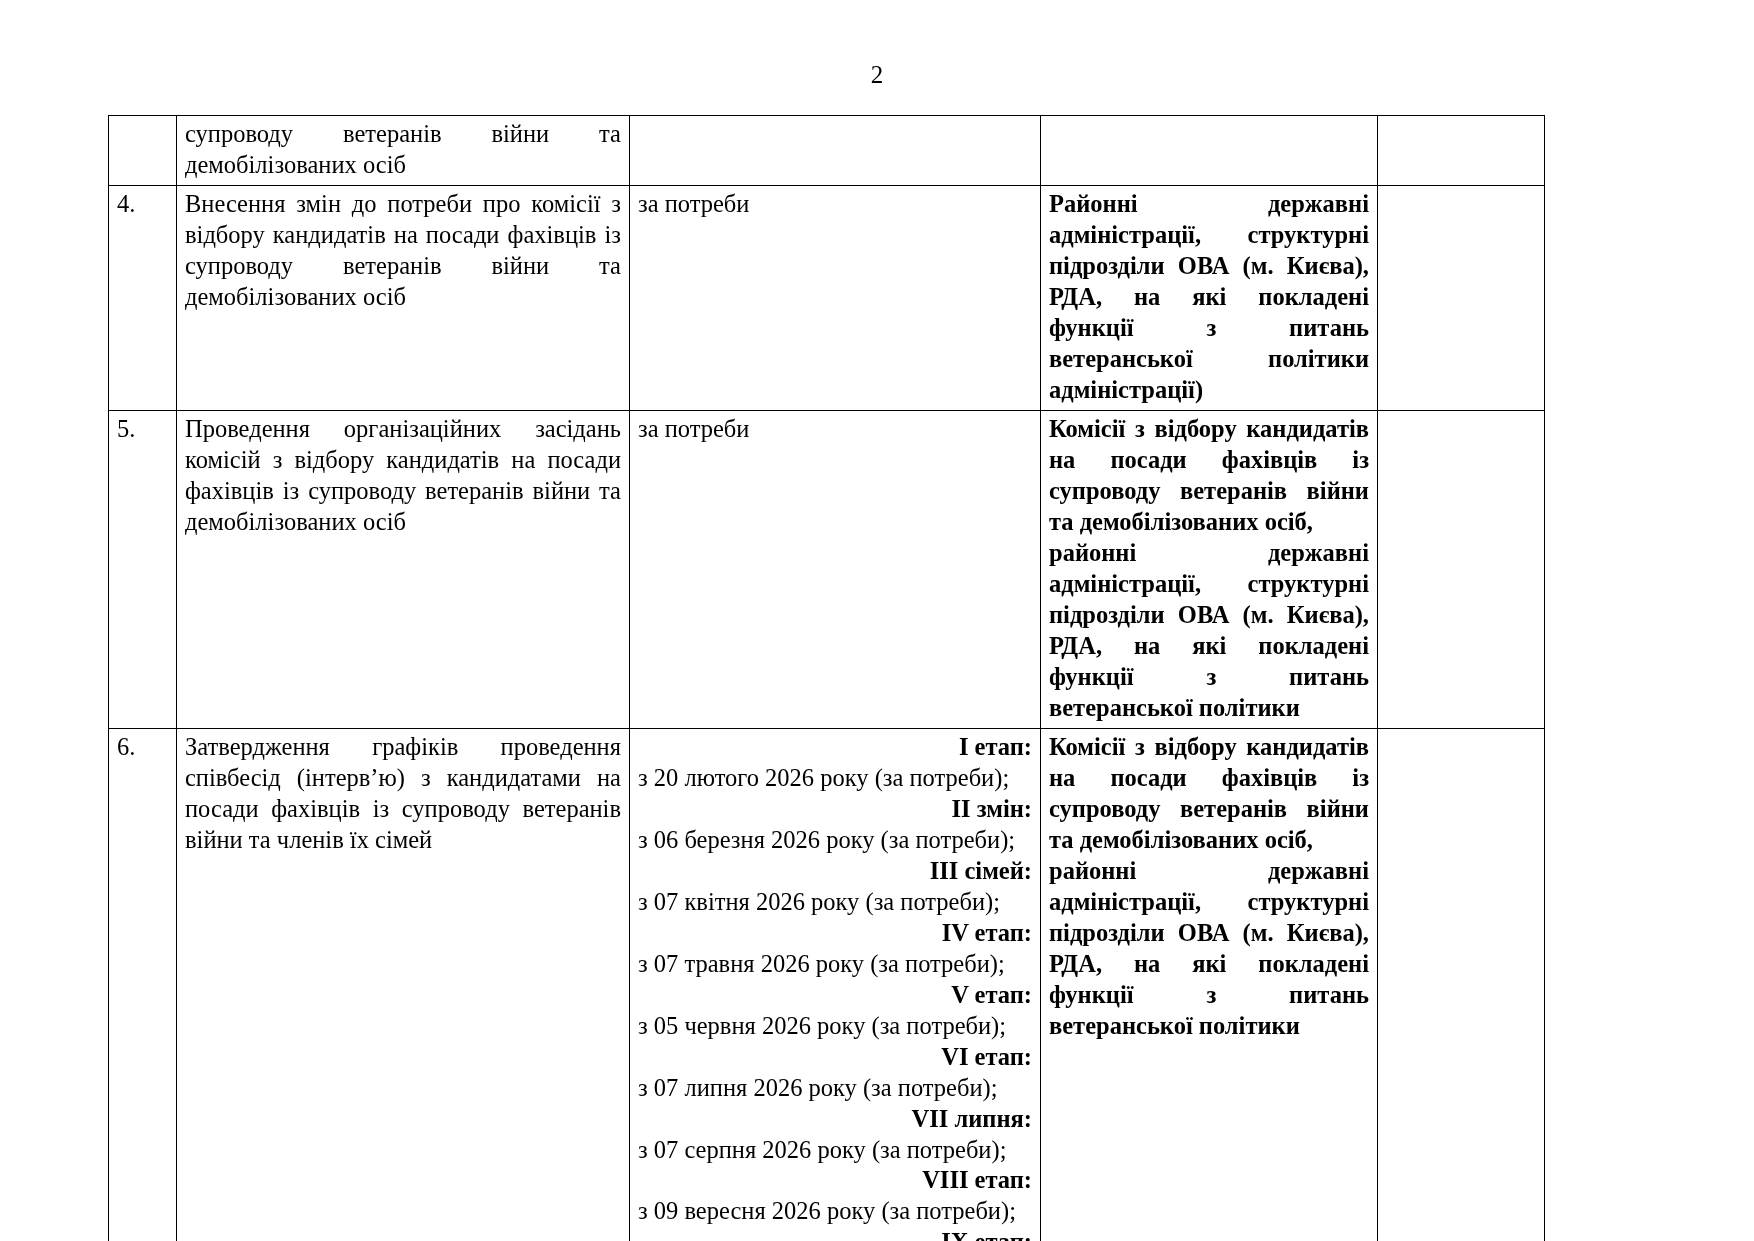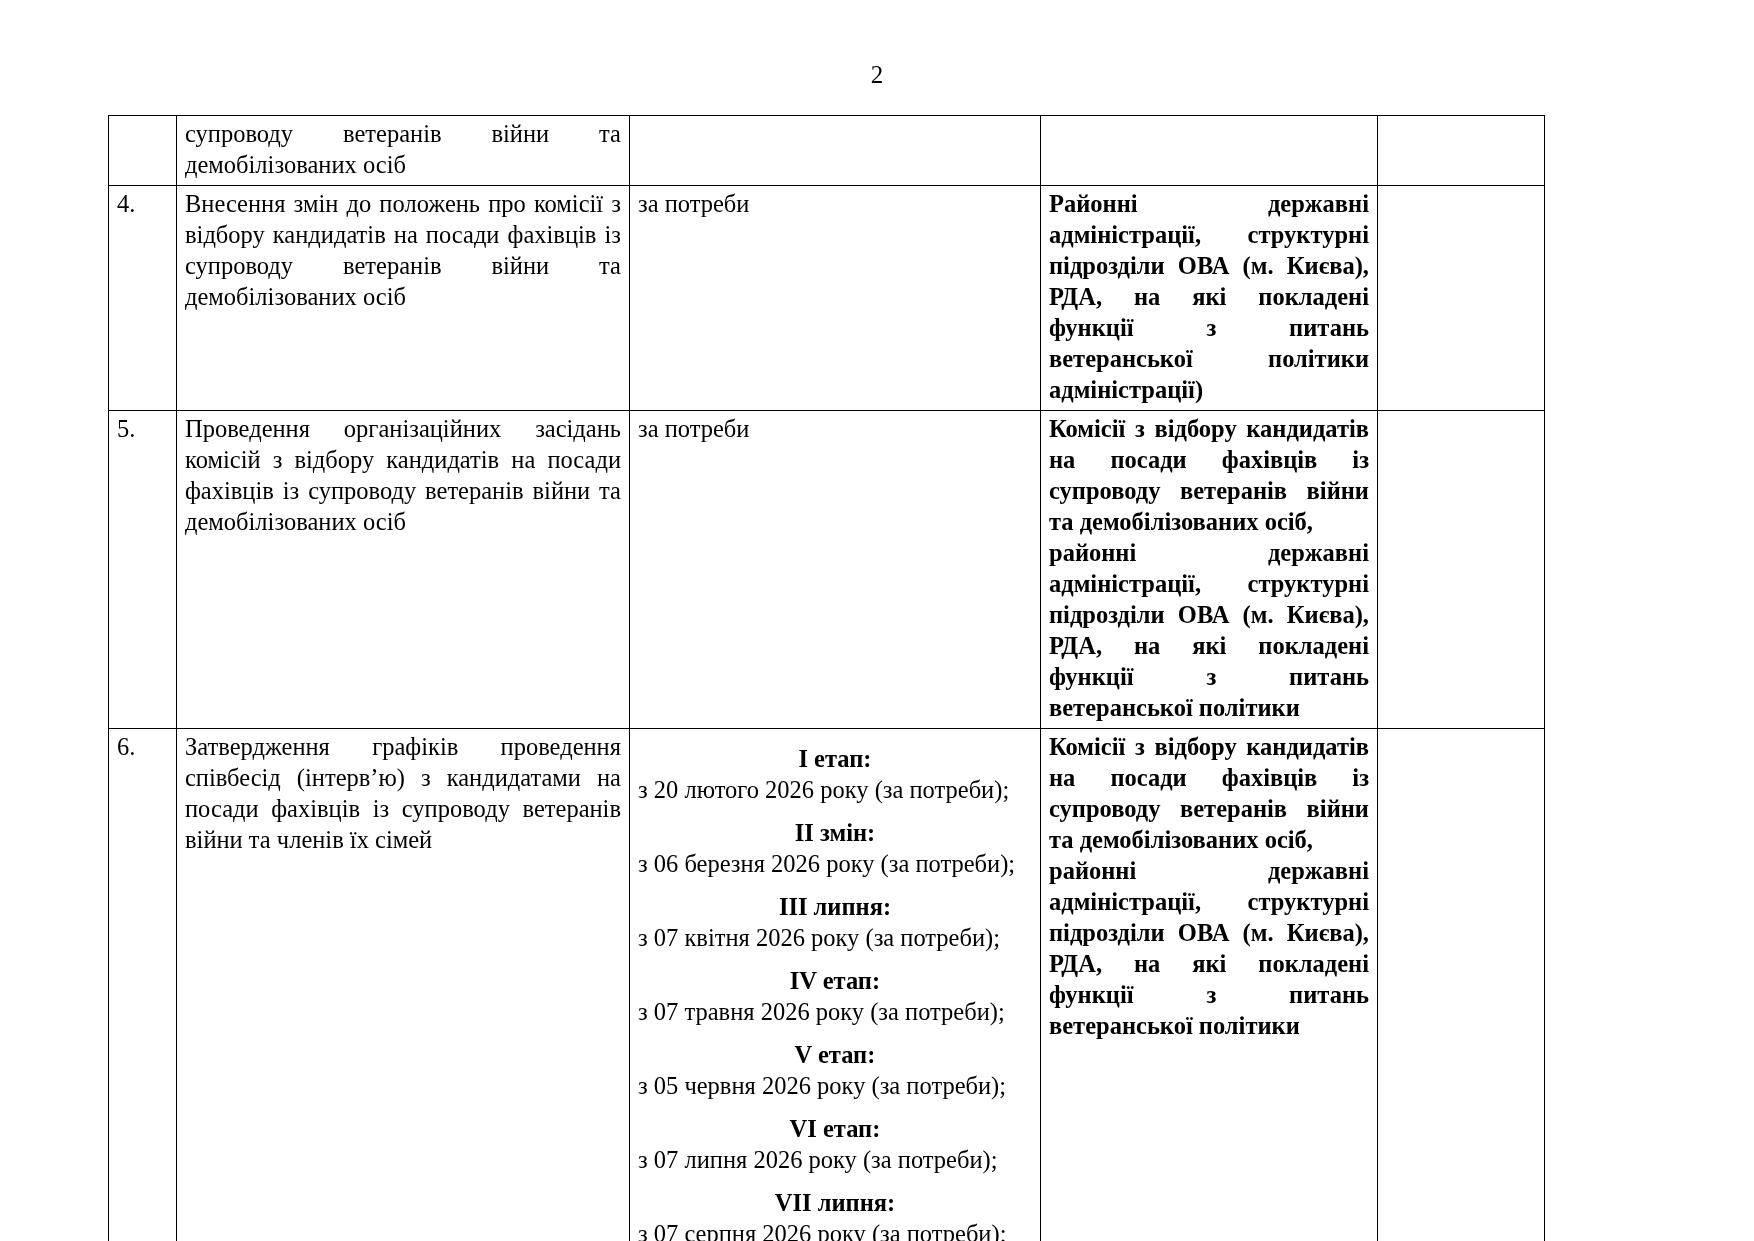--- a/index.html
+++ b/index.html
@@ -64,22 +64,21 @@
     hyphens: none;
   }
   .just-resp {
     text-align: justify;
     text-align-last: left;
     font-weight: bold;
   }
   .nojust { text-align: left; }
   .stage-title {
     font-weight: bold;
-    text-align: center;
-    margin-top: 12px;
+    text-align: right;
   }
   .stage-line {
     text-align: left;
   }
   .blk { display: block; }
 </style>
 </head>
 <body>
 
 <div class="page">
@@ -99,21 +98,21 @@
       <tr>
         <td class="cell-num"></td>
         <td class="just">супроводу ветеранів війни та демобілізованих осіб</td>
         <td class="nojust"></td>
         <td class="just-resp"></td>
         <td class="nojust"></td>
       </tr>
 
       <tr>
         <td class="cell-num">4.</td>
-        <td class="just">Внесення змін до положень про комісії з відбору кандидатів на посади фахівців із супроводу ветеранів війни та демобілізованих осіб</td>
+        <td class="just">Внесення змін до потреби про комісії з відбору кандидатів на посади фахівців із супроводу ветеранів війни та демобілізованих осіб</td>
         <td class="nojust">за потреби</td>
         <td class="just-resp">Районні державні адміністрації, структурні підрозділи ОВА (м. Києва), РДА, на які покладені функції з питань ветеранської політики адміністрації)</td>
         <td class="nojust"></td>
       </tr>
 
       <tr>
         <td class="cell-num">5.</td>
         <td class="just">Проведення організаційних засідань комісій з відбору кандидатів на посади фахівців із супроводу ветеранів війни та демобілізованих осіб</td>
         <td class="nojust">за потреби</td>
         <td class="just-resp">
@@ -124,21 +123,21 @@
       </tr>
 
       <tr>
         <td class="cell-num">6.</td>
         <td class="just">Затвердження графіків проведення співбесід (інтерв’ю) з кандидатами на посади фахівців із супроводу ветеранів війни та членів їх сімей</td>
         <td class="nojust">
           <span class="blk stage-title">I етап:</span>
           <span class="blk stage-line">з 20 лютого 2026 року (за потреби);</span>
           <span class="blk stage-title">II змін:</span>
           <span class="blk stage-line">з 06 березня 2026 року (за потреби);</span>
-          <span class="blk stage-title">III липня:</span>
+          <span class="blk stage-title">III сімей:</span>
           <span class="blk stage-line">з 07 квітня 2026 року (за потреби);</span>
           <span class="blk stage-title">IV етап:</span>
           <span class="blk stage-line">з 07 травня 2026 року (за потреби);</span>
           <span class="blk stage-title">V етап:</span>
           <span class="blk stage-line">з 05 червня 2026 року (за потреби);</span>
           <span class="blk stage-title">VI етап:</span>
           <span class="blk stage-line">з 07 липня 2026 року (за потреби);</span>
           <span class="blk stage-title">VII липня:</span>
           <span class="blk stage-line">з 07 серпня 2026 року (за потреби);</span>
           <span class="blk stage-title">VIII етап:</span>

